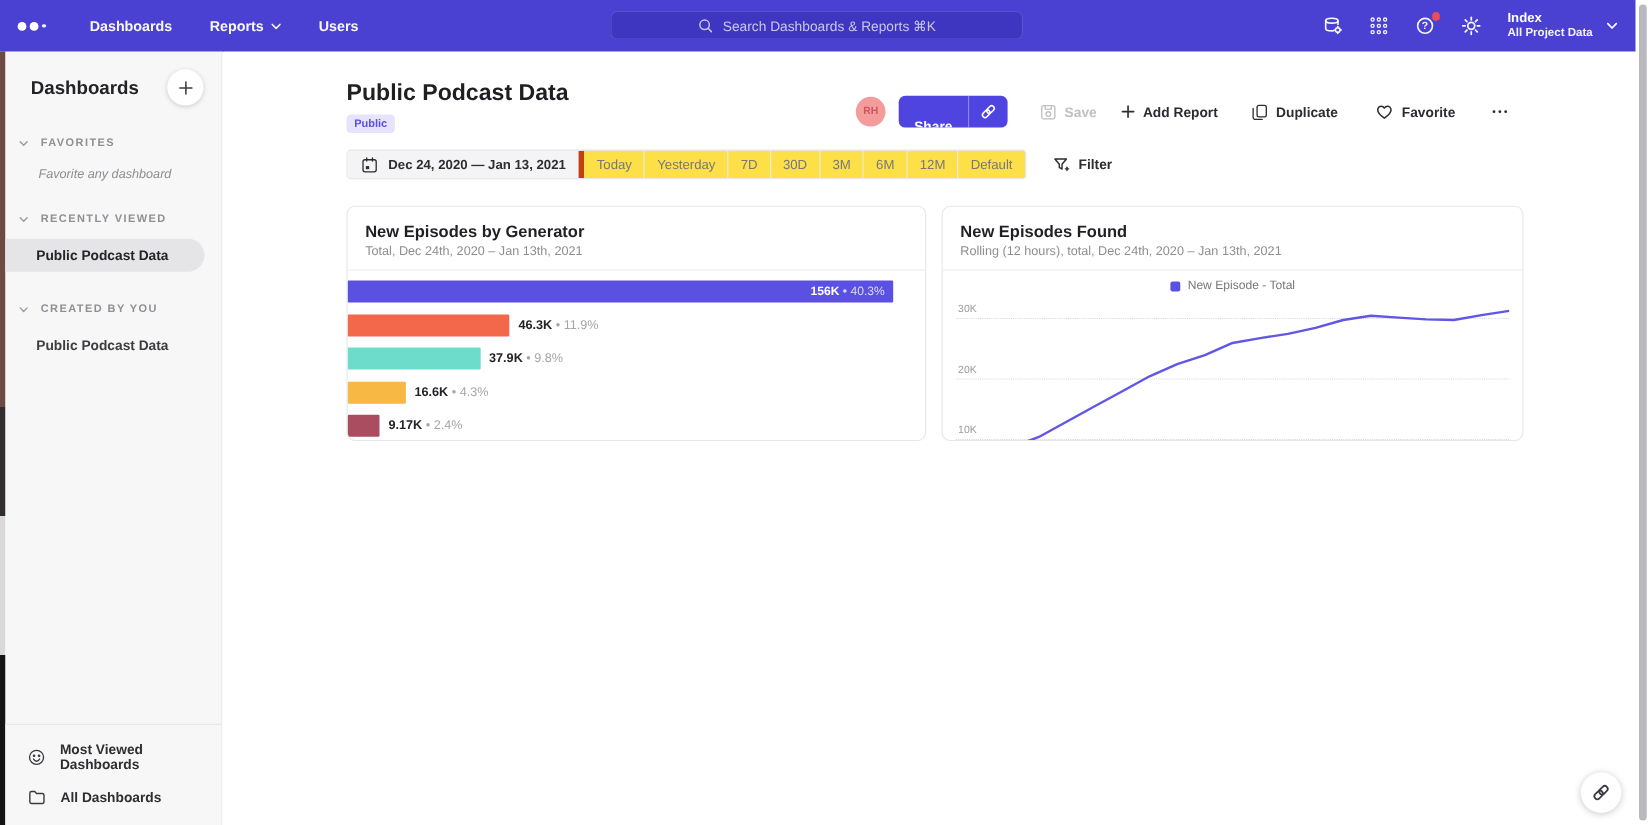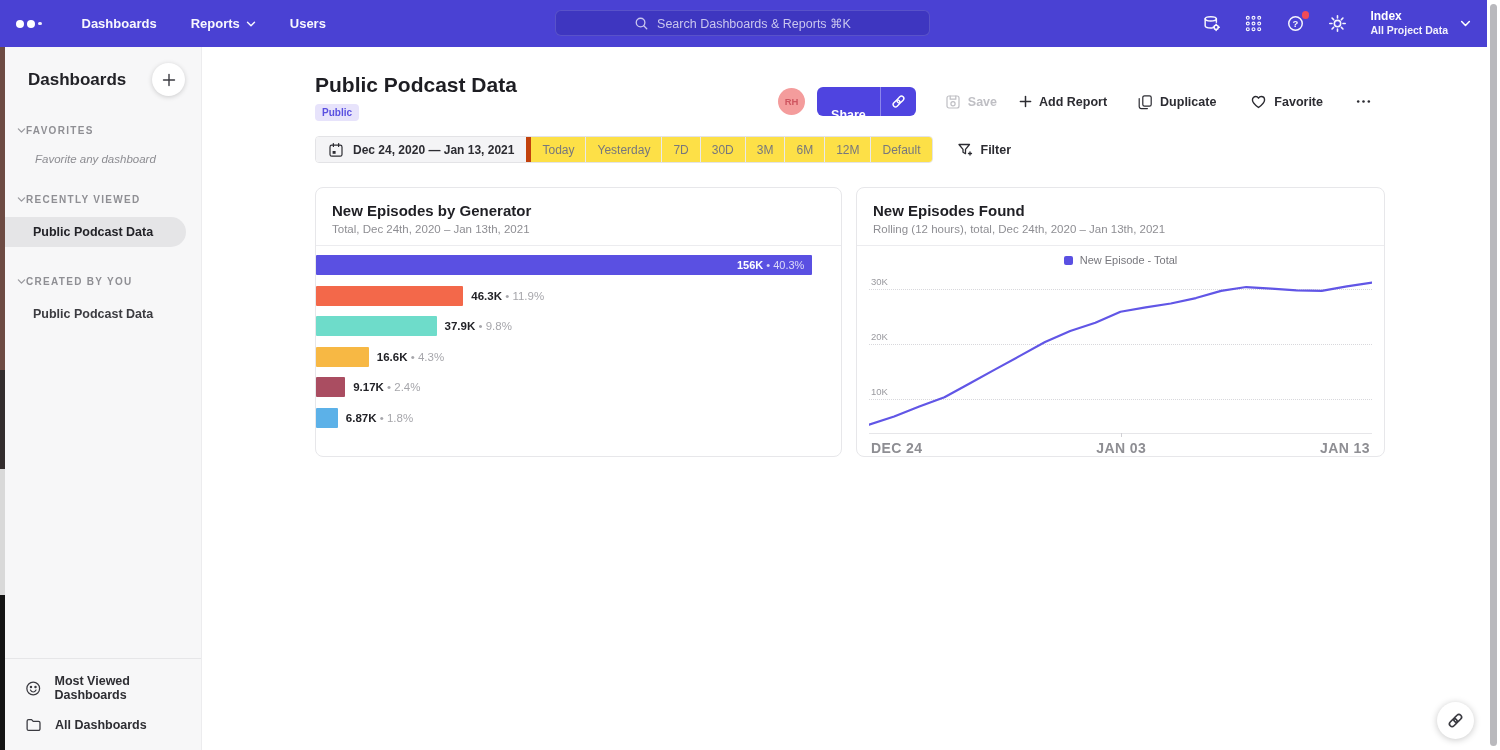--- a/index.html
+++ b/index.html
@@ -28,21 +28,21 @@
   .left-strip { position:absolute; left:0; top:47px; width:5px; height:703px;
     background:linear-gradient(#6d4b43 0%, #6d4b43 46%, #332d2e 46%, #332d2e 60%, #d9d9d9 60%, #d9d9d9 78%, #141414 78%, #141414 100%); }
   .scroll-gutter { position:absolute; right:0; top:0; width:13px; height:750px; background:#fff; }
   .scroll-thumb { position:absolute; right:3px; top:4px; width:7px; height:742px; background:#b9b9bd; border-radius:4px; }
 
   
   .sidebar { position:absolute; left:5px; top:47px; width:197px; bottom:0; background:#f7f7f8; border-right:1px solid #ececee; }
   .sb-header { display:flex; align-items:center; justify-content:space-between; padding:16px 16px 0 23px; }
   .sb-title { font-size:17px; font-weight:700; color:#222227; }
   .sb-add { width:33px; height:33px; border-radius:50%; background:#fff; border:none; box-shadow:0 1px 5px rgba(0,0,0,.18); display:flex; align-items:center; justify-content:center; color:#3a3a40; }
-  .sb-sec-head { display:flex; align-items:center; padding-left:12px; margin-top:29px; font-size:10px; font-weight:700; letter-spacing:1.3px; color:#8f8f94; cursor:pointer; }
+  .sb-sec-head { display:flex; align-items:center; gap:11px; padding-left:12px; margin-top:29px; font-size:10px; font-weight:700; letter-spacing:1.3px; color:#8f8f94; cursor:pointer; }
   .sb-empty { font-style:italic; font-size:11.5px; color:#8d8d92; padding:17px 0 0 30px; }
   .sb-item { font-size:12.5px; font-weight:600; color:#3c3c41; padding:8px 0 8px 28px; margin-top:12px; cursor:pointer; }
   .sb-item.selected { width:181px; background:#e5e5e7; border-radius:0 15px 15px 0; font-weight:700; color:#232328; }
   .sb-footer { position:absolute; left:0; right:0; bottom:0; border-top:1px solid #e6e6e8; padding:8px 0 10px; background:#f7f7f8; }
   .sb-foot-item { display:flex; align-items:center; gap:13px; padding:7px 0 7px 20px; font-size:12.5px; font-weight:700; color:#2e2e33; cursor:pointer; }
   .sb-foot-item .fi { color:#3a3a40; }
 
   
   .main { position:absolute; left:203px; top:47px; right:13px; bottom:0; background:#fff; overflow:hidden; }
   .page-header { display:flex; justify-content:space-between; align-items:flex-start; padding:26px 104px 0 112px; }
@@ -60,21 +60,21 @@
 
   .datebar-row { display:flex; align-items:center; padding:15px 0 0 112px; }
   .datebar { display:flex; align-items:stretch; height:27px; border:1px solid #e3e3e6; border-radius:4px; overflow:hidden; background:#fff; }
   .db-range { display:flex; align-items:center; gap:9px; padding:0 12px; background:#f4f4f6; font-size:12px; font-weight:700; color:#2c2c32; border-right:5px solid #c2410c; cursor:pointer; }
   .preset { border:none; border-right:1px solid #e9e9ec; background:#fde047; padding:0 11px; font-size:12px; color:#77777d; }
   .preset:last-child { border-right:none; }
   .filterbtn { display:flex; align-items:center; gap:8px; margin-left:24px; background:none; border:none; font-size:12.5px; font-weight:700; color:#2c2c32; }
 
   
   .cards { display:flex; gap:14px; padding:24px 0 0 112px; }
-  .card { border:1px solid #e7e7ea; border-radius:8px; background:#fff; height:270px; overflow:hidden; }
+  .card { border:1px solid #e7e7ea; border-radius:8px; background:#fff; height:214px; overflow:hidden; }
   .card.c-bar { width:527px; }
   .card.c-line { width:529px; }
   .card-head { padding:14px 16px 10px; border-bottom:1px solid #ececef; }
   .card-title { font-size:15px; font-weight:700; color:#1f1f24; }
   .card-sub { font-size:11.5px; color:#8e8e93; margin-top:4px; }
 
   
   .bar-body { display:flex; height:208px; }
   .bar-labels { width:147px; background:#f5f5f7; padding-top:4px; }
   .bar-label { height:30.5px; display:flex; align-items:center; justify-content:flex-end; padding-right:13px; font-size:11.5px; color:#55555a; }

